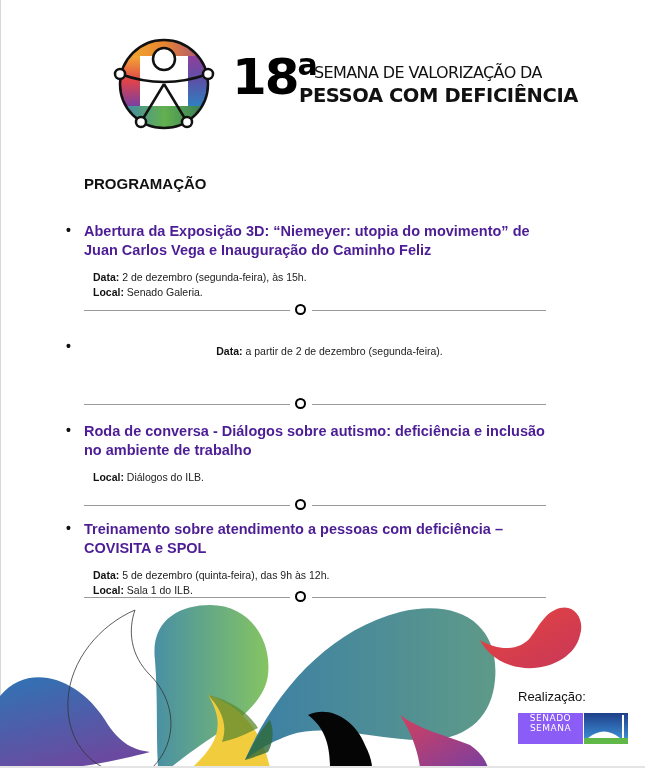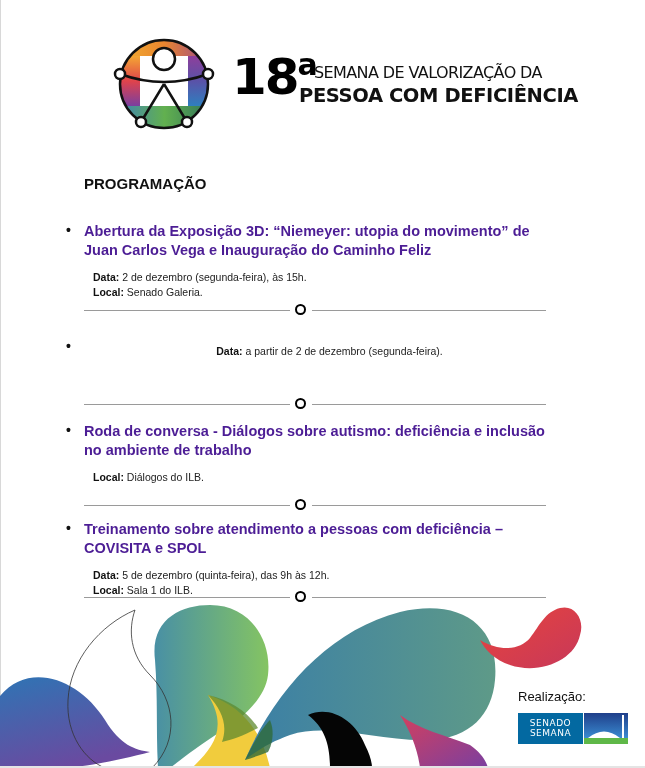--- a/index.html
+++ b/index.html
@@ -25,21 +25,21 @@
 
     .divider { position: absolute; left: 84px; width: 462px; height: 12px; }
     .divider .line { position: absolute; top: 6px; height: 1px; background: #9a9a9a; }
     .divider .l { left: 0; width: 206px; }
     .divider .r { left: 228px; width: 234px; }
     .divider .ring { position: absolute; left: 211px; top: 0; width: 7px; height: 7px; border: 2.5px solid #000; border-radius: 50%; }
 
     .art { position: absolute; left: 0; top: 600px; width: 645px; height: 168px; }
     .realizacao { position: absolute; left: 518px; top: 689px; font-size: 13px; color: #111; }
     .senado { position: absolute; left: 518px; top: 713px; width: 110px; height: 31px; }
-    .senado .box { position: absolute; left: 0; top: 0; width: 65px; height: 31px; background: #0369a1; color: #fff; font-family: "DejaVu Sans", sans-serif; font-size: 9px; line-height: 10px; text-align: center; padding-top: 5px; box-sizing: border-box; letter-spacing: 0.5px; }
+    .senado .box { position: absolute; left: 0; top: 0; width: 65px; height: 31px; background: #8b5cf6; color: #fff; font-family: "DejaVu Sans", sans-serif; font-size: 9px; line-height: 10px; text-align: center; box-sizing: border-box; letter-spacing: 0.5px; }
     .senado .mark { position: absolute; left: 66px; top: 0; width: 44px; height: 31px; }
     .bottom-line { position: absolute; left: 0; top: 766px; width: 645px; height: 2px; background: #e4e4e4; }
   </style>
 </head>
 <body>
 
 <div class="left-edge"></div>
 
 <div class="header">
   <svg class="logo" viewBox="0 0 105 100">

